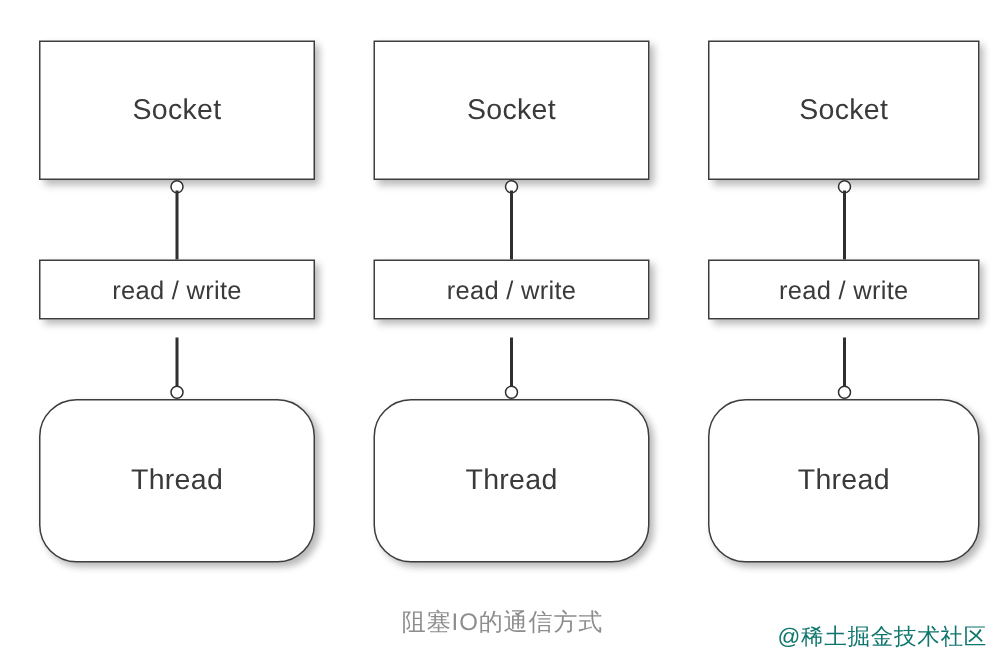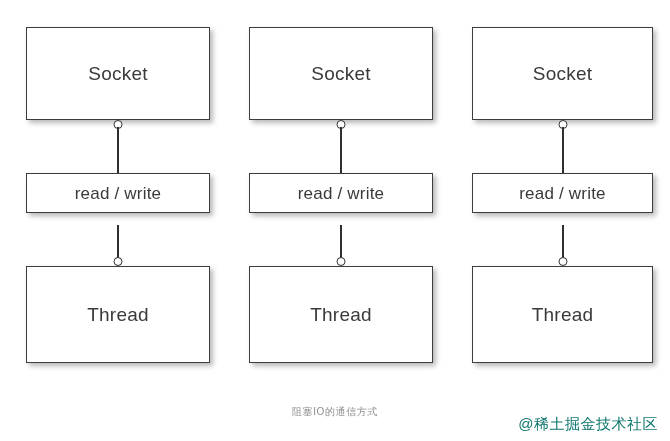--- a/index.html
+++ b/index.html
@@ -64,21 +64,22 @@
   }
   .box-rw {
     top: 170px;
     height: 40px;
   }
   .box-rw .node-label {
     font-size: 17px;
   }
   .box-thread {
     top: 263px;
-    height: 97px;
+    height: 109px;
+    border-radius: 25px;
   }
 
   
   .connector {
     position: absolute;
     left: 50%;
     transform: translateX(-50%);
     width: 14px;
   }
   .connector .stem {
@@ -116,21 +117,21 @@
   .connector-lower .stem { top: 0px; height: 35px; }
   .connector-lower .knob { top: 32px; }
 
   .caption {
     position: absolute;
     left: 0;
     right: 0;
     top: 402px;
     text-align: center;
     color: #8d8d8d;
-    font-size: 10px;
+    font-size: 16px;
     letter-spacing: 0.6px;
     white-space: nowrap;
   }
 
   .watermark {
     position: absolute;
     right: 12px;
     bottom: 10px;
     color: #0f766e;
     font-size: 15px;

